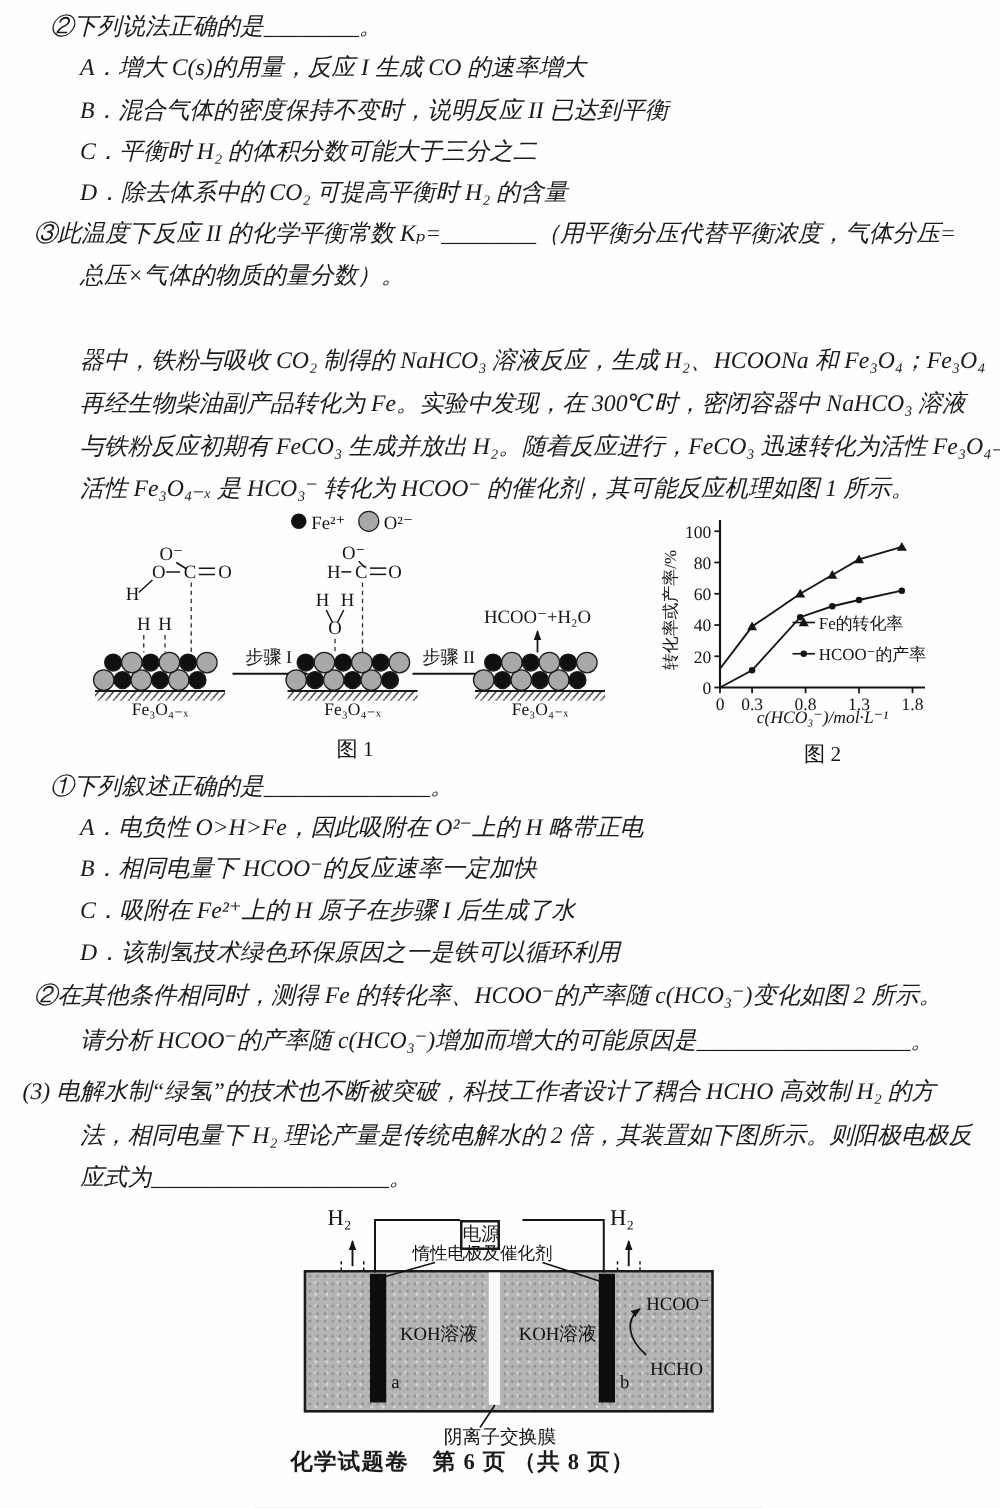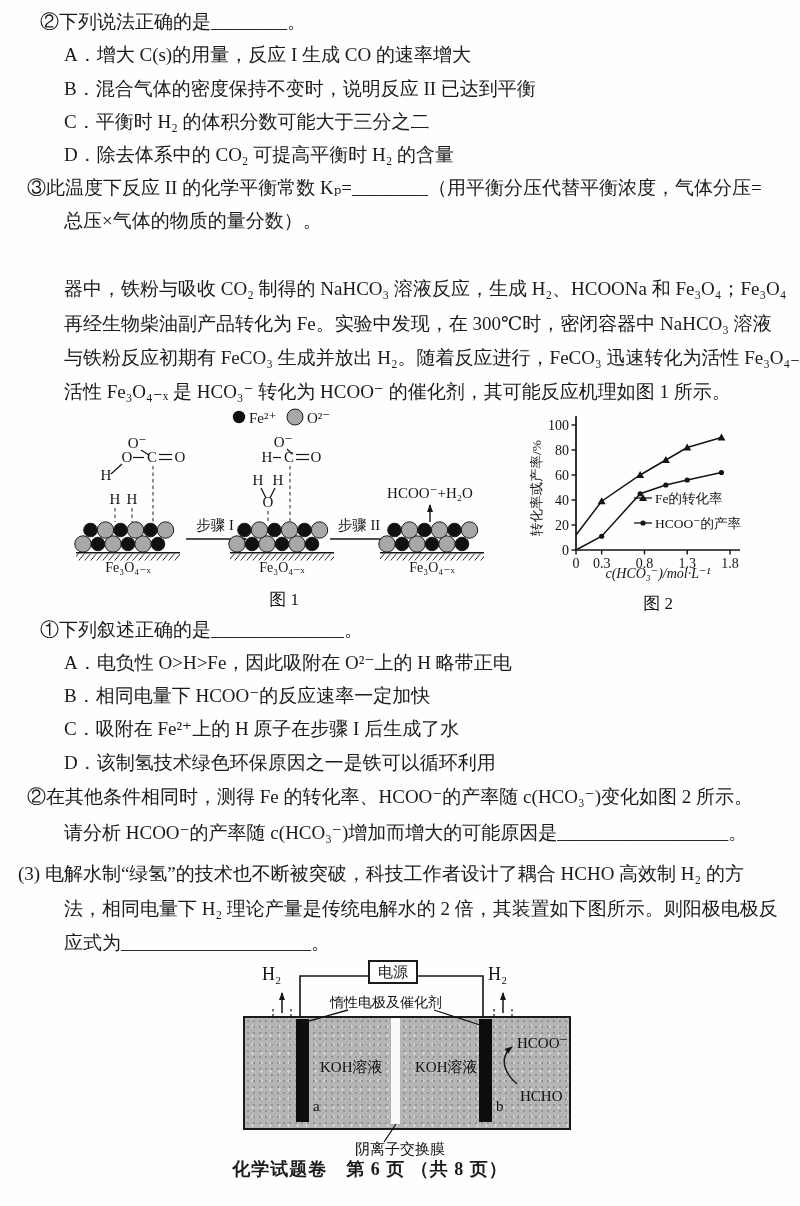--- a/index.html
+++ b/index.html
@@ -2,37 +2,37 @@
 <html><head>
 <meta charset="utf-8">
 <style>
   html,body{margin:0;padding:0;background:#e9e9e9;}
   .page{
     position:relative;width:800px;height:1206px;margin:0 auto;
     background:#fefefe;overflow:hidden;
     font-family:"Liberation Serif","DejaVu Serif",serif;
     color:#1b1b1b;
   }
-  .tl{position:absolute;white-space:nowrap;font-size:19px;line-height:24px;}
+  .tl{position:absolute;white-space:nowrap;font-size:19px;line-height:24px;font-style:italic;}
   .fig-svg{position:absolute;}
   svg text{font-family:"Liberation Serif","DejaVu Serif",serif;fill:#141414;}
   .device{position:absolute;left:200px;top:956px;width:400px;height:215px;}
   .tank{
     position:absolute;left:43px;top:60px;width:324px;height:110px;
     background-color:#b5b5b5;
     background-image:radial-gradient(#939393 1px, rgba(0,0,0,0) 1.4px),
                      radial-gradient(#d8d8d8 1px, rgba(0,0,0,0) 1.4px);
     background-size:6px 6px,9px 9px;background-position:0 0,3px 4px;
     border:2px solid #1a1a1a;
   }
   .electrode{position:absolute;top:1px;width:13px;height:103px;background:#0d0d0d;}
   .membrane{position:absolute;left:146px;top:0;width:9px;height:106px;background:#fafafa;}
   .dlabel{position:absolute;font-size:15px;white-space:nowrap;color:#111;}
   .powerbox{
-    position:absolute;left:168px;top:4px;width:50px;height:24px;
+    position:absolute;left:168px;top:20px;width:32px;height:24px;
     background:#fff;border:2px solid #1a1a1a;box-sizing:border-box;
     font-size:15px;text-align:center;line-height:20px;white-space:nowrap;
   }
   .overlay{position:absolute;left:0;top:0;pointer-events:none;}
   .footer{position:absolute;left:0;top:1157px;width:740px;text-align:center;
           font-size:18px;font-weight:bold;letter-spacing:1px;}
 </style>
 </head>
 <body>
 

